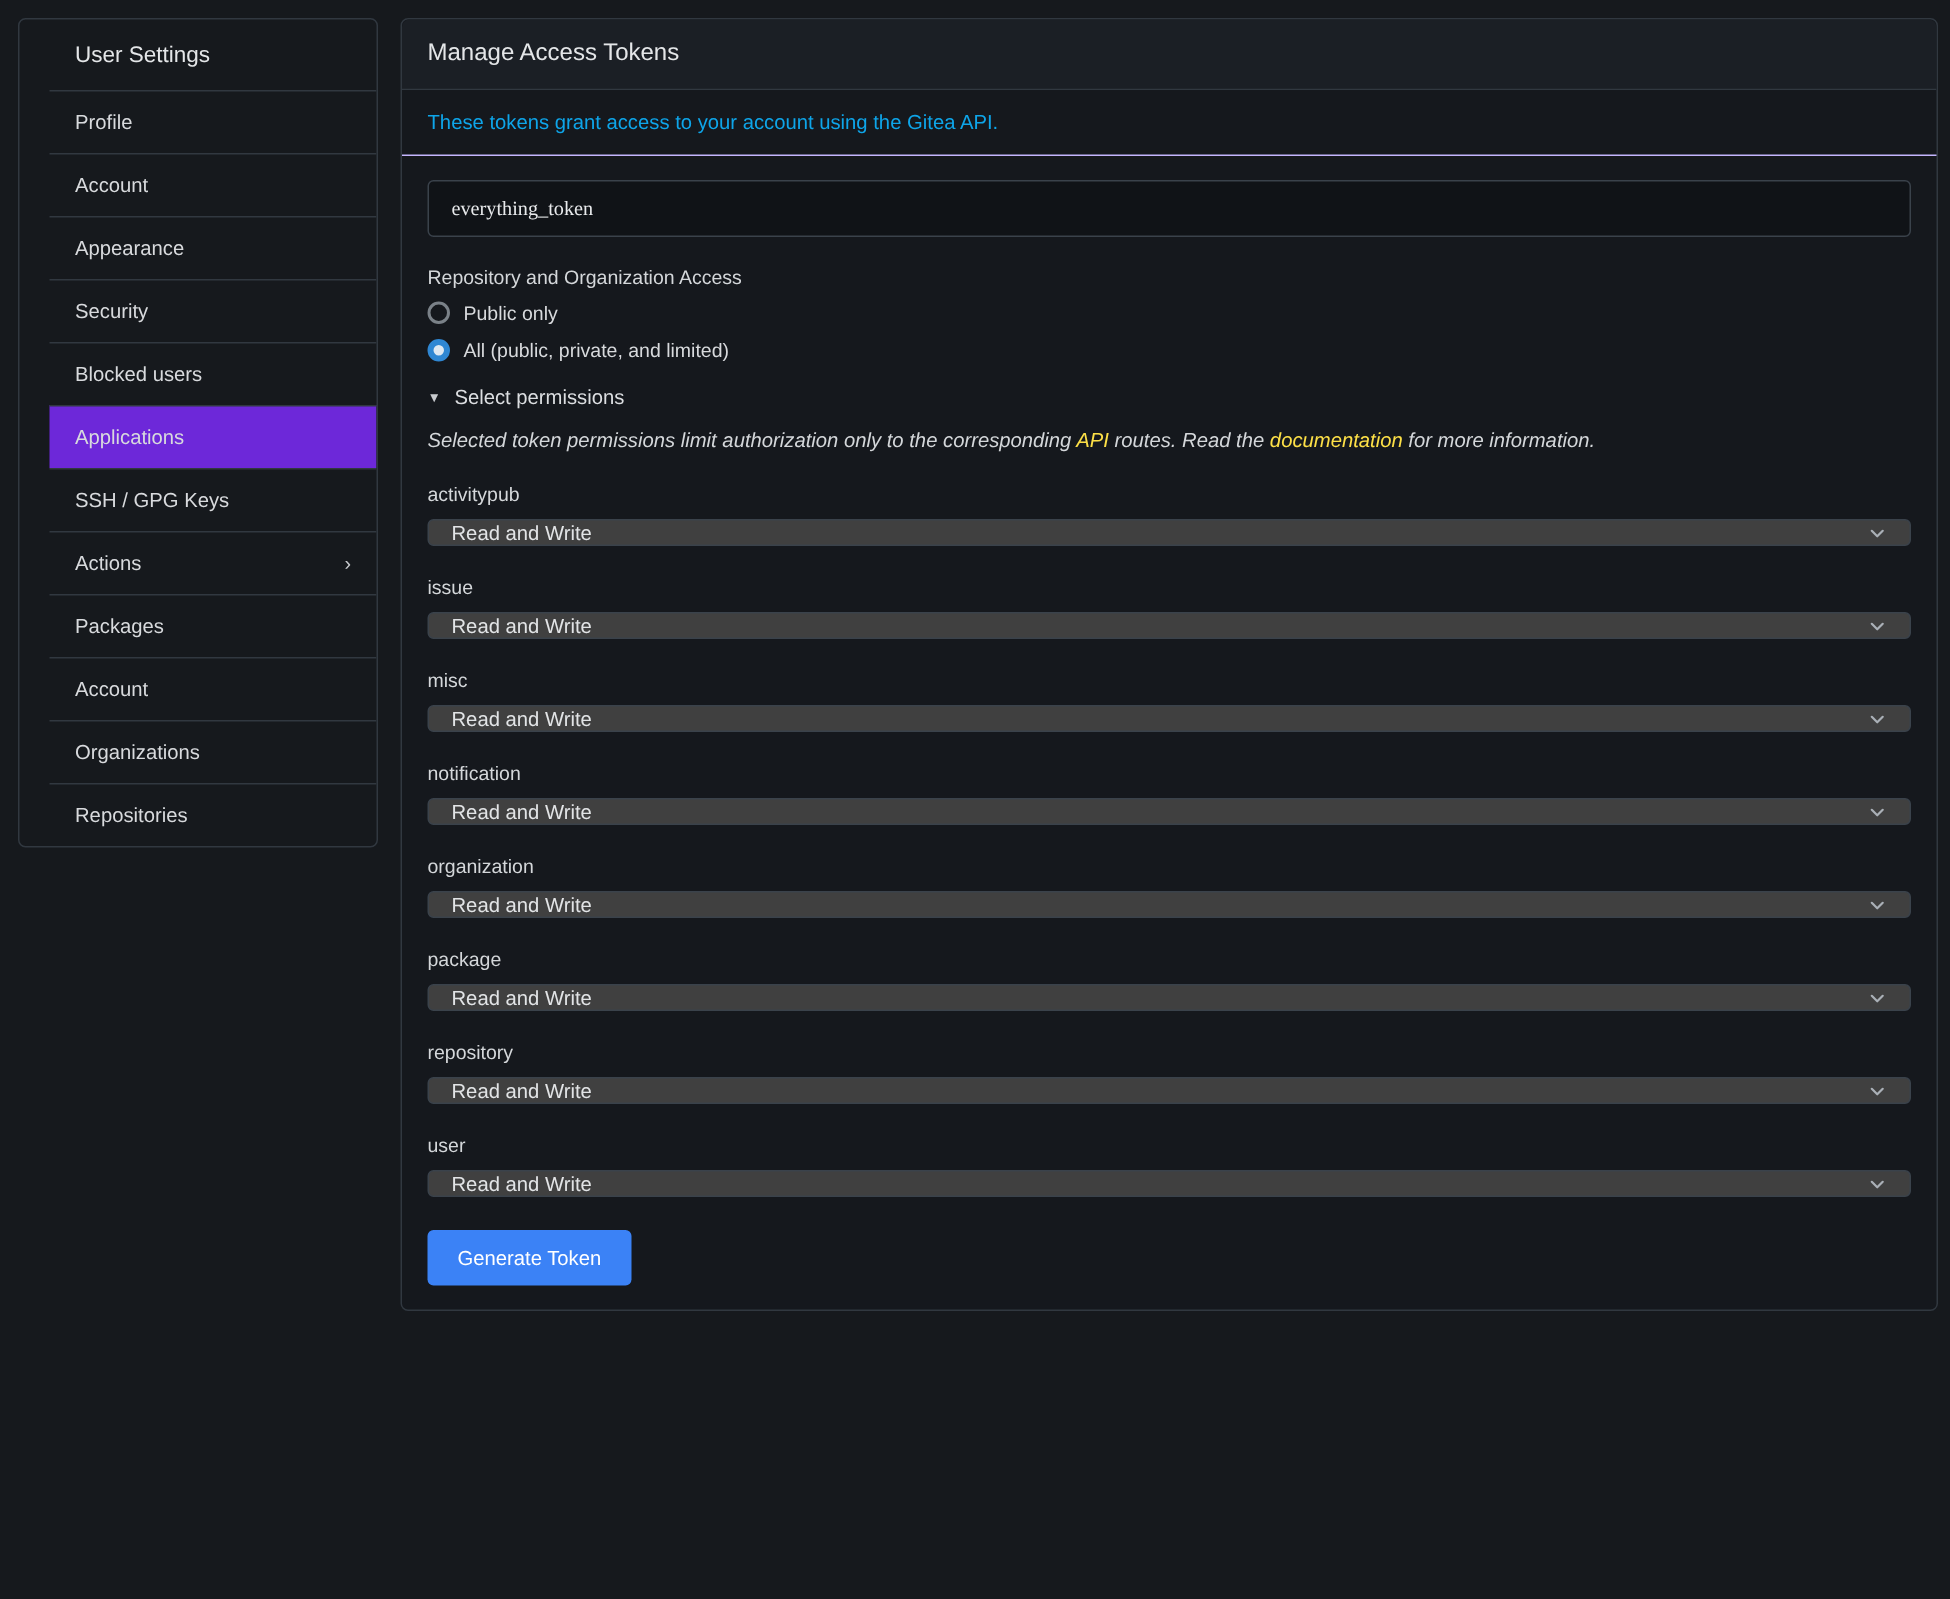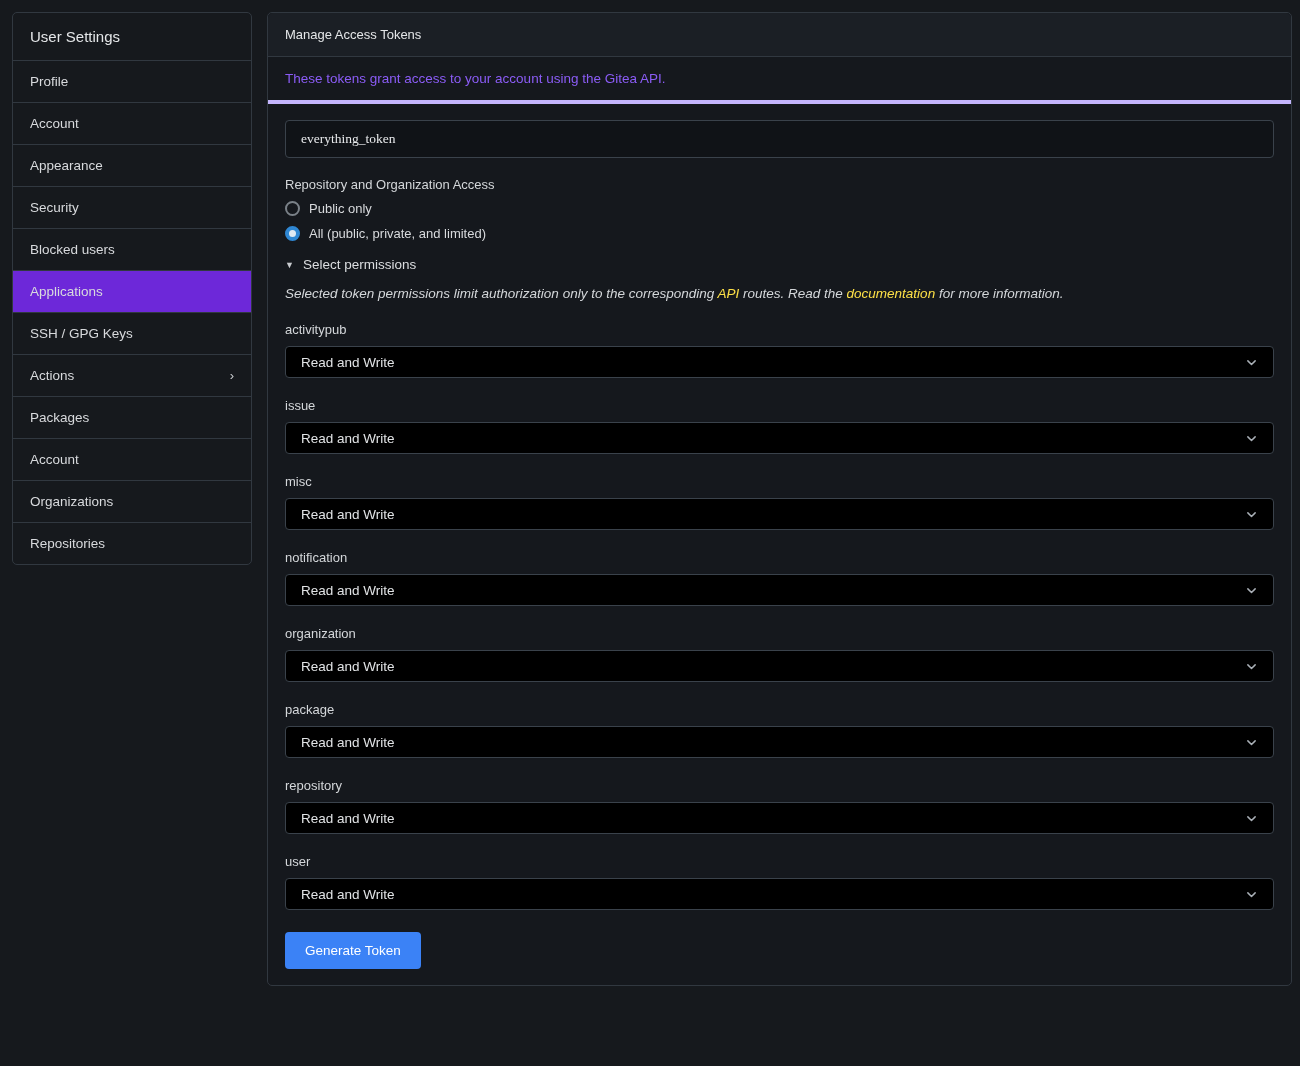--- a/index.html
+++ b/index.html
@@ -19,20 +19,21 @@
     gap: 15px;
   }
 
   
   .sidebar {
     width: 240px;
     border: 1px solid #313840;
     border-radius: 5px;
     flex-shrink: 0;
     overflow: hidden;
+    padding-left: 20px;
   }
   .sidebar-header {
     padding: 15px 17px;
     font-size: 15px;
     color: #e4e6e8;
   }
   .sidebar-item {
     padding: 13px 17px;
     border-top: 1px solid #313840;
     font-size: 13.5px;
@@ -54,28 +55,28 @@
     flex: 1;
     border: 1px solid #313840;
     border-radius: 5px;
     background: #15181d;
   }
   .panel-header {
     background: #1b1f25;
     padding: 14px 17px;
     border-bottom: 1px solid #313840;
     border-radius: 5px 5px 0 0;
-    font-size: 13px;
+    font-size: 16px;
     color: #e4e6e8;
   }
   .panel-desc {
     padding: 14px 17px;
-    border-bottom: 4px solid #c4b5fd;
-    font-size: 13.5px;
-    color: #8b5cf6;
+    border-bottom: 1px solid #c4b5fd;
+    font-size: 13.5px;
+    color: #0ea5e9;
   }
   .panel-body { padding: 16px 17px 16px 17px; }
 
   .section-title { font-size: 13.5px; color: #dcdee1; margin-bottom: 19px; }
 
   .field-label { font-size: 13px; color: #d4d7da; margin-bottom: 9px; }
 
   .text-input {
     width: 100%;
     height: 38px;
@@ -127,22 +128,22 @@
     font-style: italic;
     font-size: 13.5px;
     color: #d4d7da;
     margin: 0 0 21px 0;
   }
   .note a { color: #fde047; text-decoration: none; cursor: pointer; }
 
   .scope-group { margin-bottom: 20px; }
   .scope-label { font-size: 13px; color: #d4d7da; margin-bottom: 9px; }
   .select-box {
-    height: 32px;
-    background: #000000;
+    height: 18px;
+    background: #404040;
     border: 1px solid #3a424b;
     border-radius: 4px;
     display: flex;
     align-items: center;
     justify-content: space-between;
     padding: 0 15px;
     font-size: 13.5px;
     color: #e2e4e6;
     cursor: pointer;
   }

